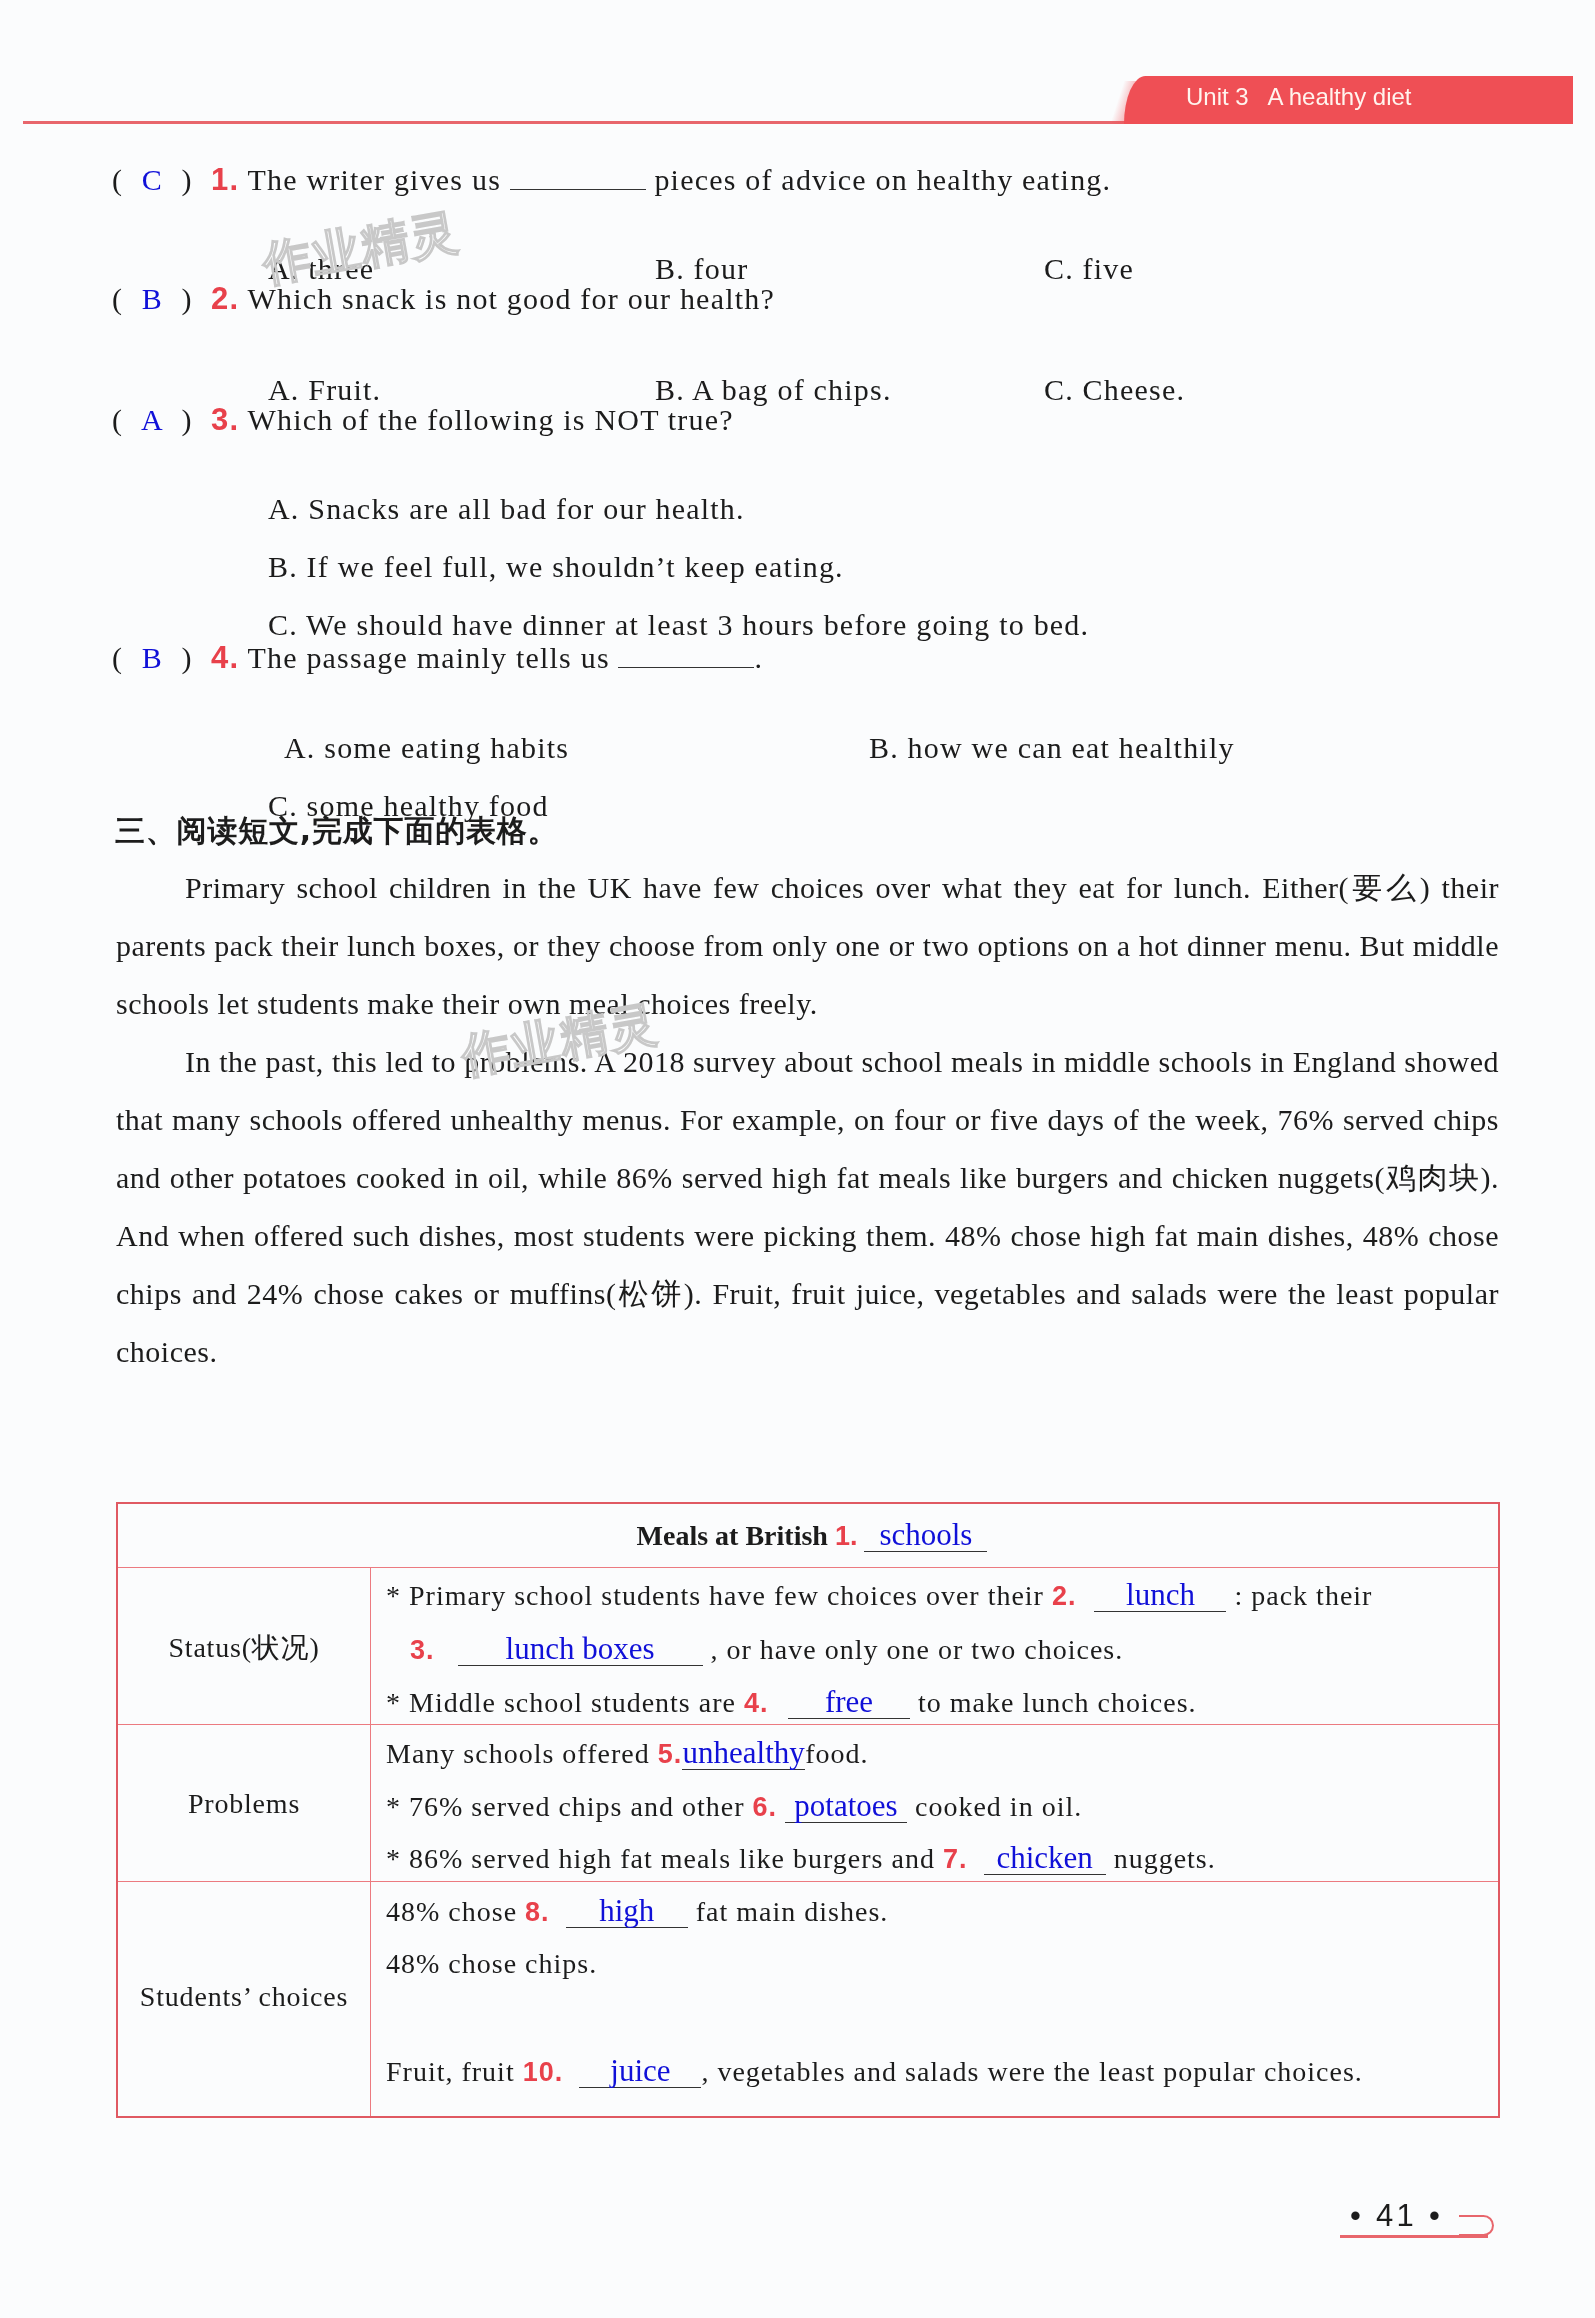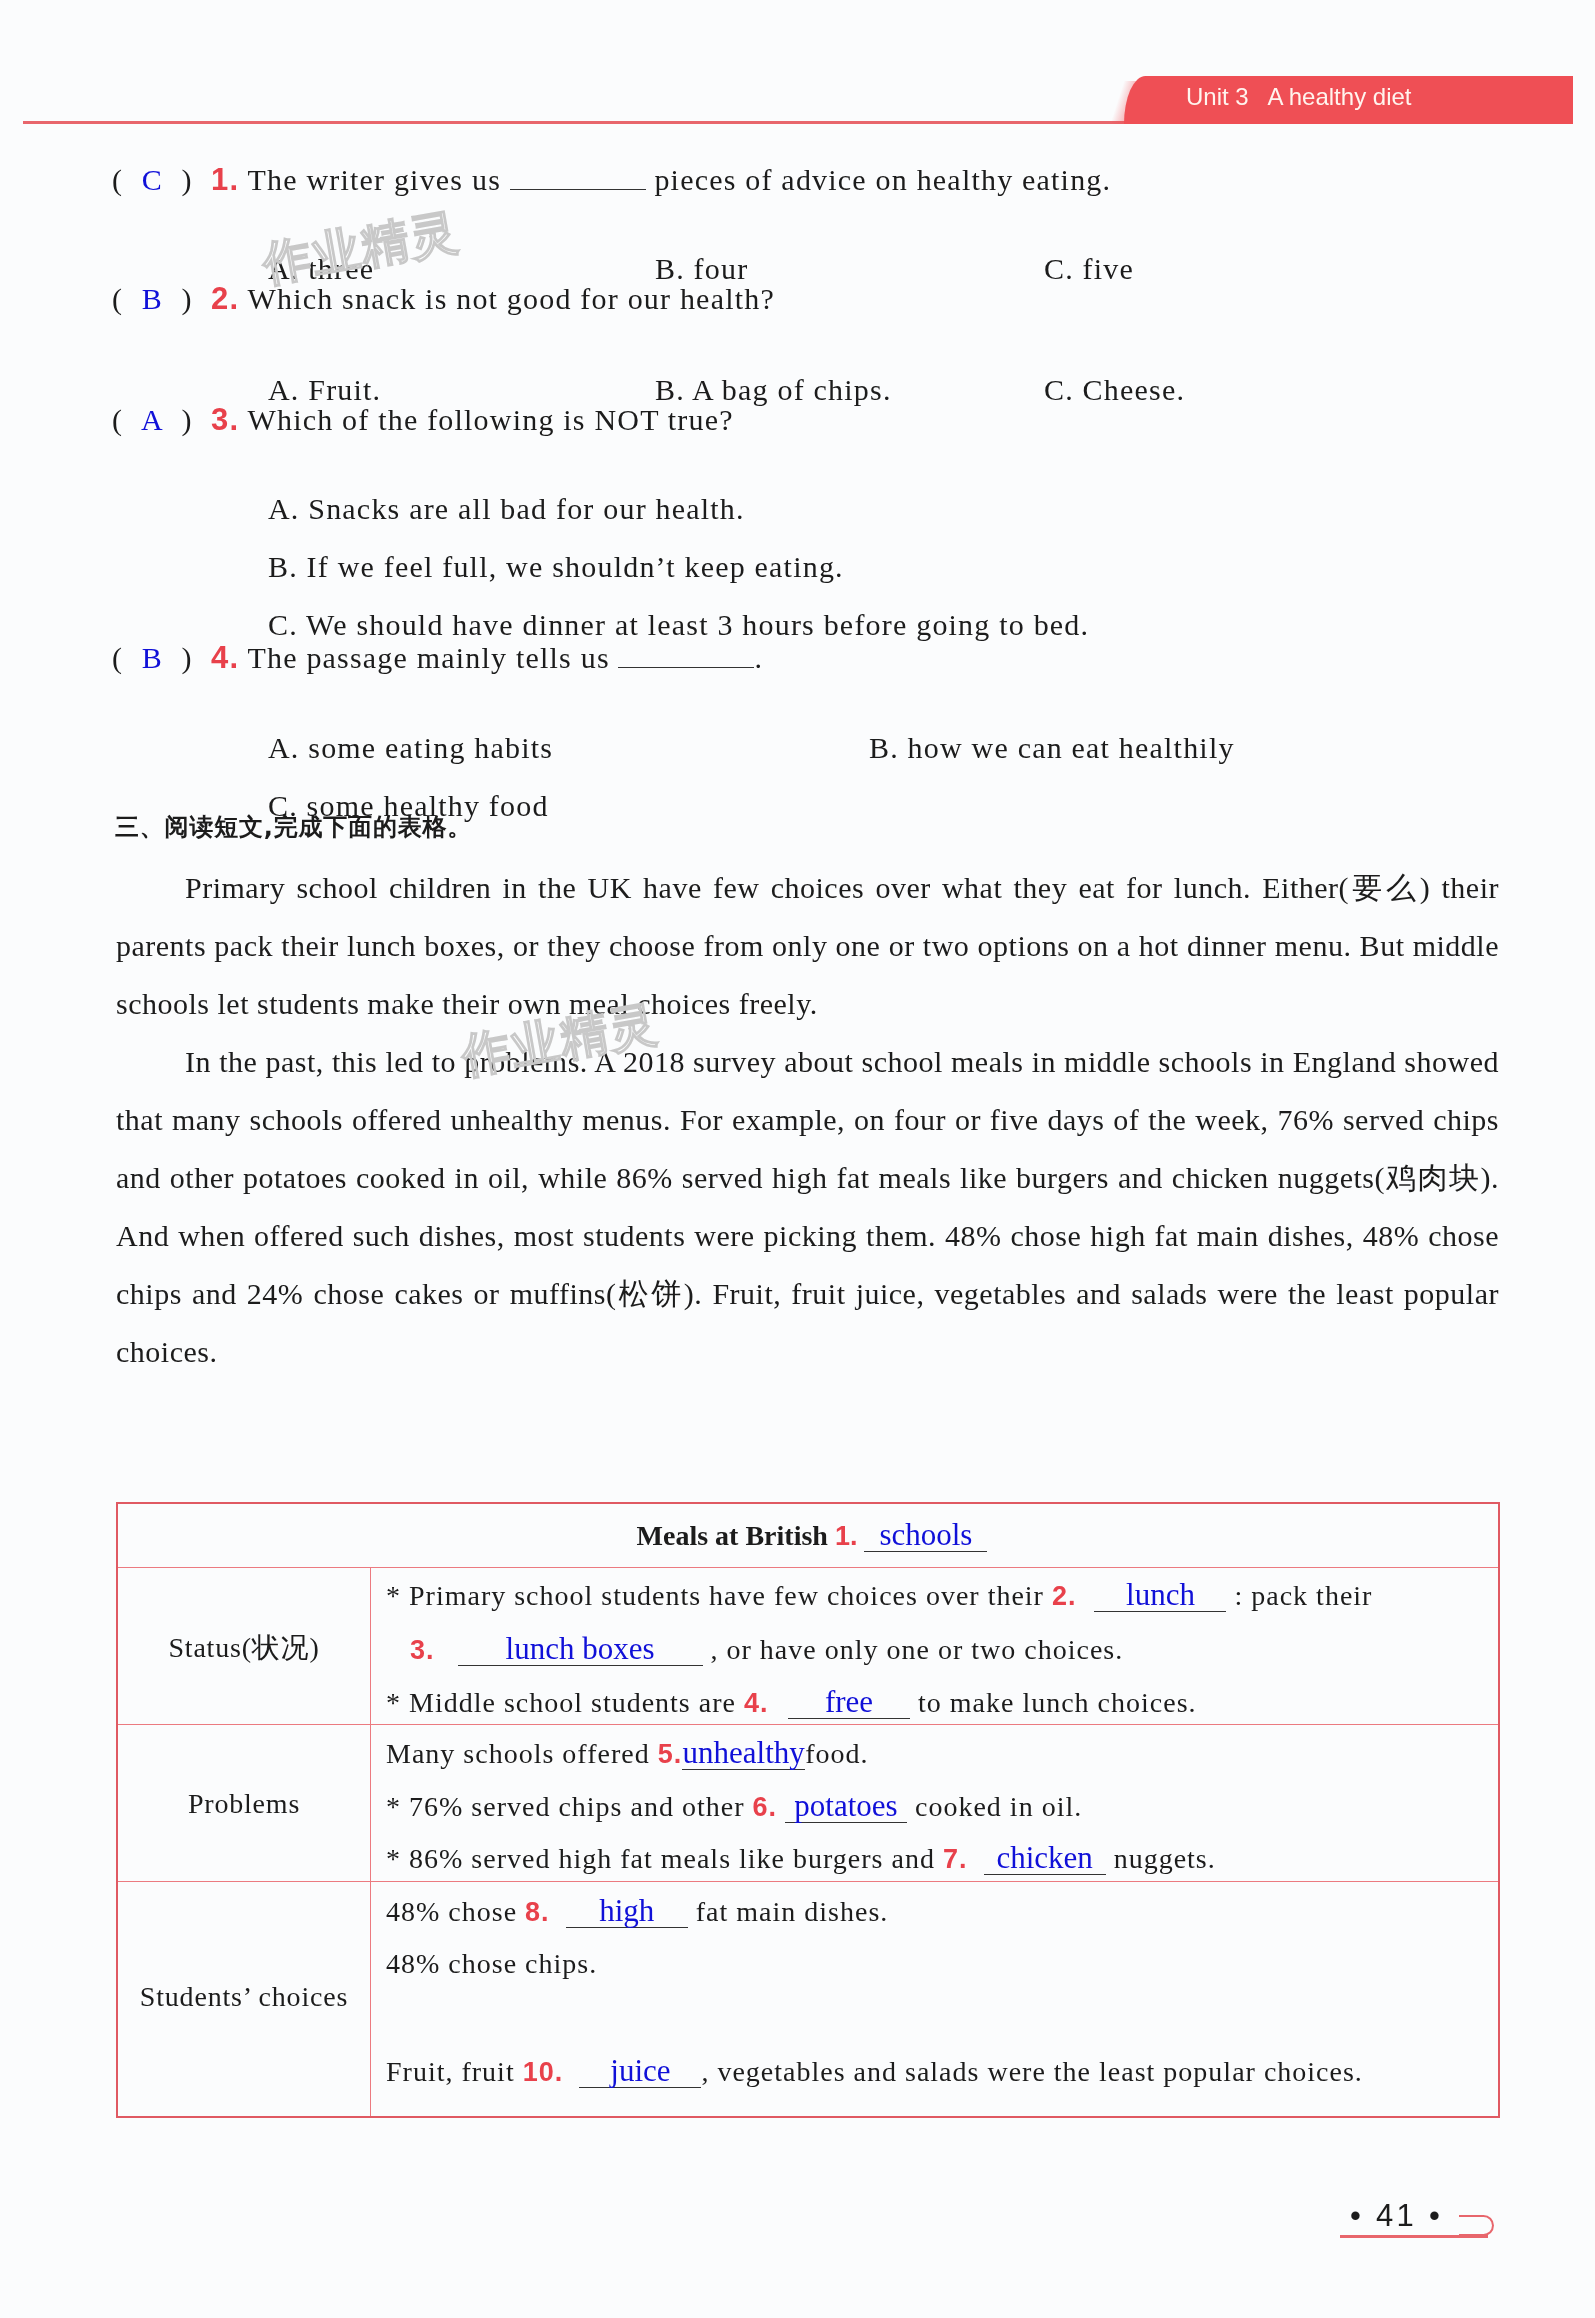--- a/index.html
+++ b/index.html
@@ -13,21 +13,21 @@
               background:linear-gradient(90deg,rgba(239,79,85,0),rgba(239,79,85,0.5)); transform:skewX(-18deg); }
   .hdr-text { position:absolute; left:62px; top:6.6px; font-family:"Liberation Sans","DejaVu Sans",sans-serif;
               color:#fff4ee; font-size:24px; white-space:pre; }
   .line { position:absolute; font-size:30px; white-space:nowrap; letter-spacing:1.2px; }
   .paren { display:inline-block; width:99px; }
   .ans { color:#1010d8; display:inline-block; width:41px; text-align:center; }
   .qnum { color:#e8414b; font-family:"Liberation Sans","DejaVu Sans",sans-serif; font-weight:bold; font-size:31px; }
   .blank { display:inline-block; border-bottom:1.6px solid #333; height:28px; vertical-align:baseline; }
   .opt { position:absolute; font-size:30px; white-space:nowrap; letter-spacing:1.2px;margin-top:33px; }
   .section { position:absolute; left:115px; top:811px; font-family:"DejaVu Sans","Liberation Sans",sans-serif;
-             font-size:24px; font-weight:bold; letter-spacing:0.8px; }
+             font-size:30px; font-weight:bold; letter-spacing:0.8px; }
   .para { position:absolute; left:116px; width:1383px; font-size:30px; line-height:58px;
           text-align:justify; text-align-last:auto; letter-spacing:0.5px; }
   .para p { margin:0; text-indent:69px; text-align:justify; }
   
   .tbl { position:absolute; left:116px; top:1502px; width:1384px; height:616px;
          border:2.5px solid #e05a63; box-sizing:border-box; }
   .hrow { position:absolute; left:0; width:100%; border-top:1.6px solid #ec7a80; }
   .vcol { position:absolute; left:252px; top:63px; bottom:0; border-left:1.6px solid #ec7a80; }
   .cellhead { position:absolute; left:4px; top:0; width:100%; height:63px; text-align:center;
               font-size:28px; font-weight:bold; line-height:63px; }
@@ -76,21 +76,21 @@
 </div>
 <div class="opt" style="left:268px; top:459px;">A. Snacks are all bad for our health.</div>
 <div class="opt" style="left:268px; top:517px;">B. If we feel full, we shouldn’t keep eating.</div>
 <div class="opt" style="left:268px; top:575px;">C. We should have dinner at least 3 hours before going to bed.</div>
 
 <div class="line" style="left:112px; top:639px;">
   <span class="paren">( <span class="ans">B</span> )</span><span class="qnum">4.</span>
   <span>The passage mainly tells us</span>
   <span class="blank" style="width:136px;"></span><span>.</span>
 </div>
-<div class="opt" style="left:268px; top:698px;">A. some eating habits</div>
+<div class="opt" style="left:284px; top:698px;">A. some eating habits</div>
 <div class="opt" style="left:869px; top:698px;">B. how we can eat healthily</div>
 <div class="opt" style="left:268px; top:756px;">C. some healthy food</div>
 
 <div class="section">三、阅读短文,完成下面的表格。</div>
 <div class="para" style="top:859px;">
   <p>Primary school children in the UK have few choices over what they eat for lunch. Either(要么) their parents pack their lunch boxes, or they choose from only one or two options on a hot dinner menu. But middle schools let students make their own meal choices freely.</p>
   <p>In the past, this led to problems. A 2018 survey about school meals in middle schools in England showed that many schools offered unhealthy menus. For example, on four or five days of the week, 76% served chips and other potatoes cooked in oil, while 86% served high fat meals like burgers and chicken nuggets(鸡肉块). And when offered such dishes, most students were picking them. 48% chose high fat main dishes, 48% chose chips and 24% chose cakes or muffins(松饼). Fruit, fruit juice, vegetables and salads were the least popular choices.</p>
 </div>
 
 <div class="wm" style="left:262px; top:216px;">作业精灵</div>

